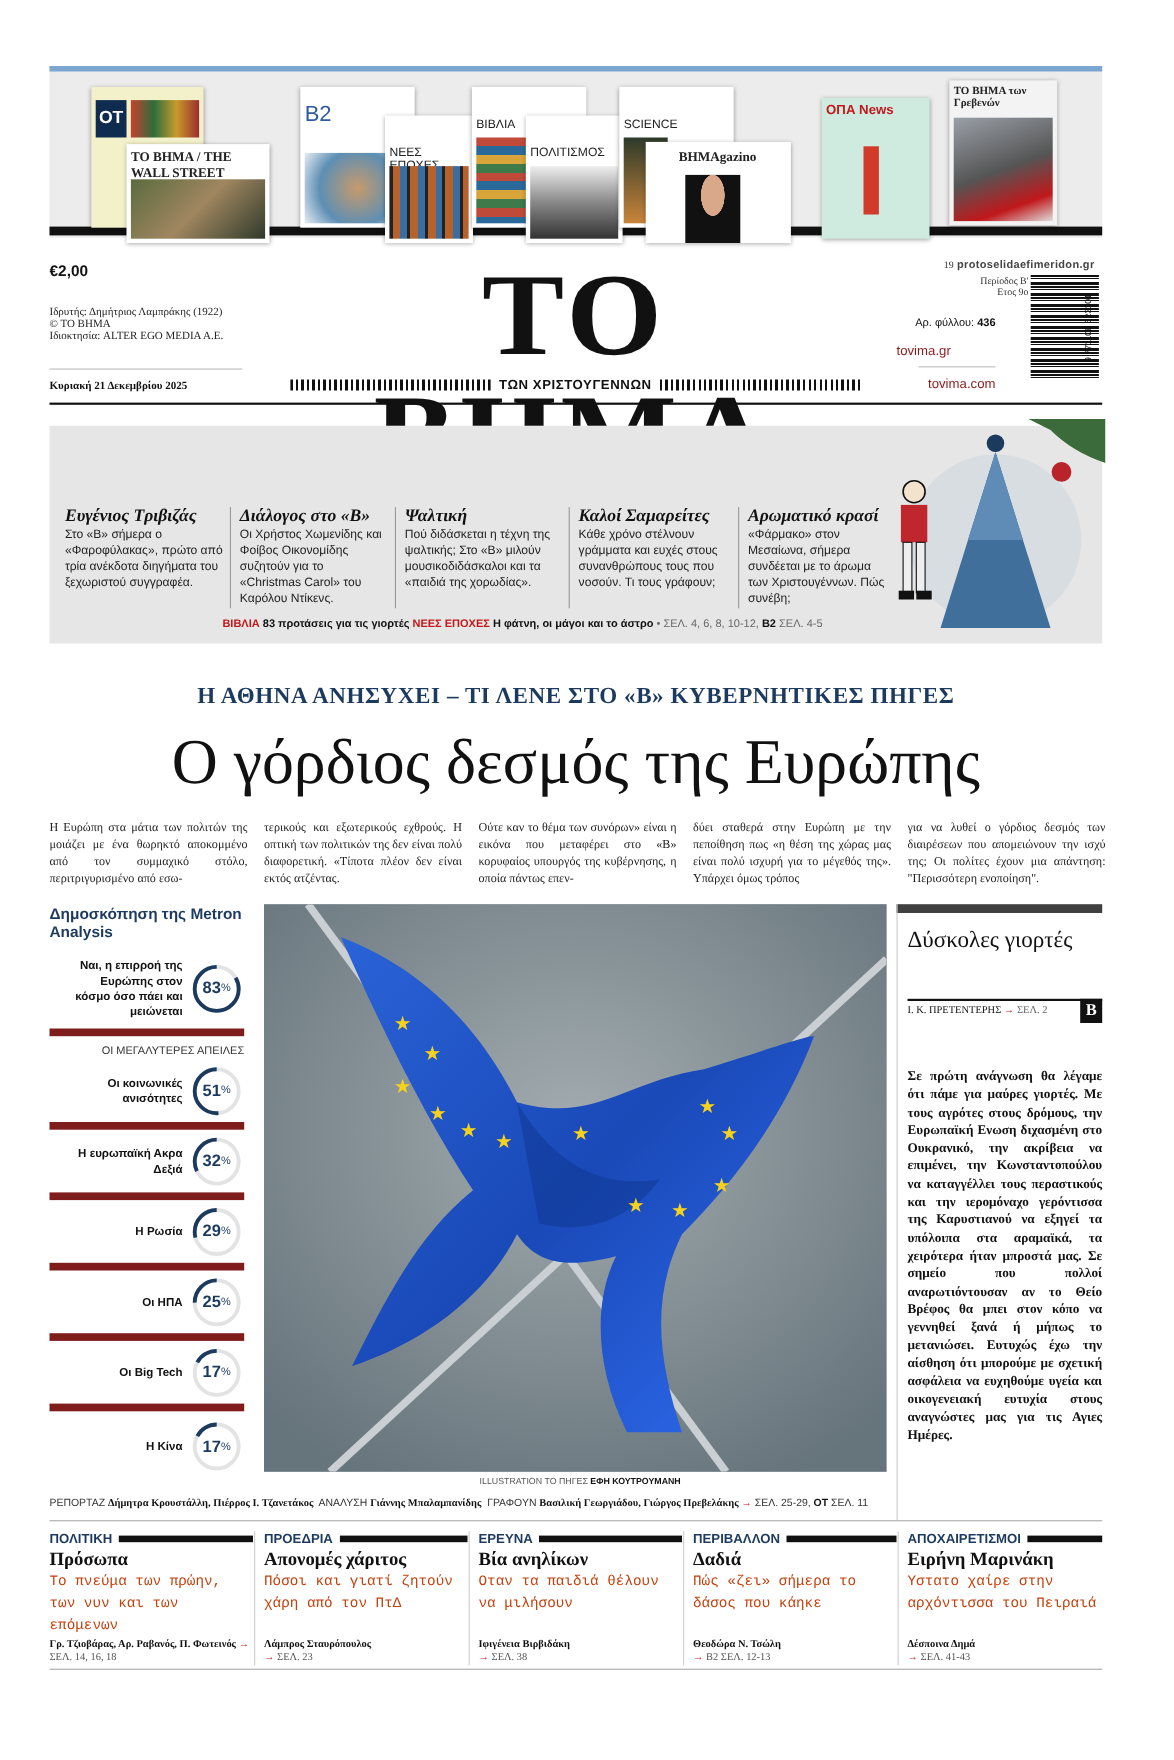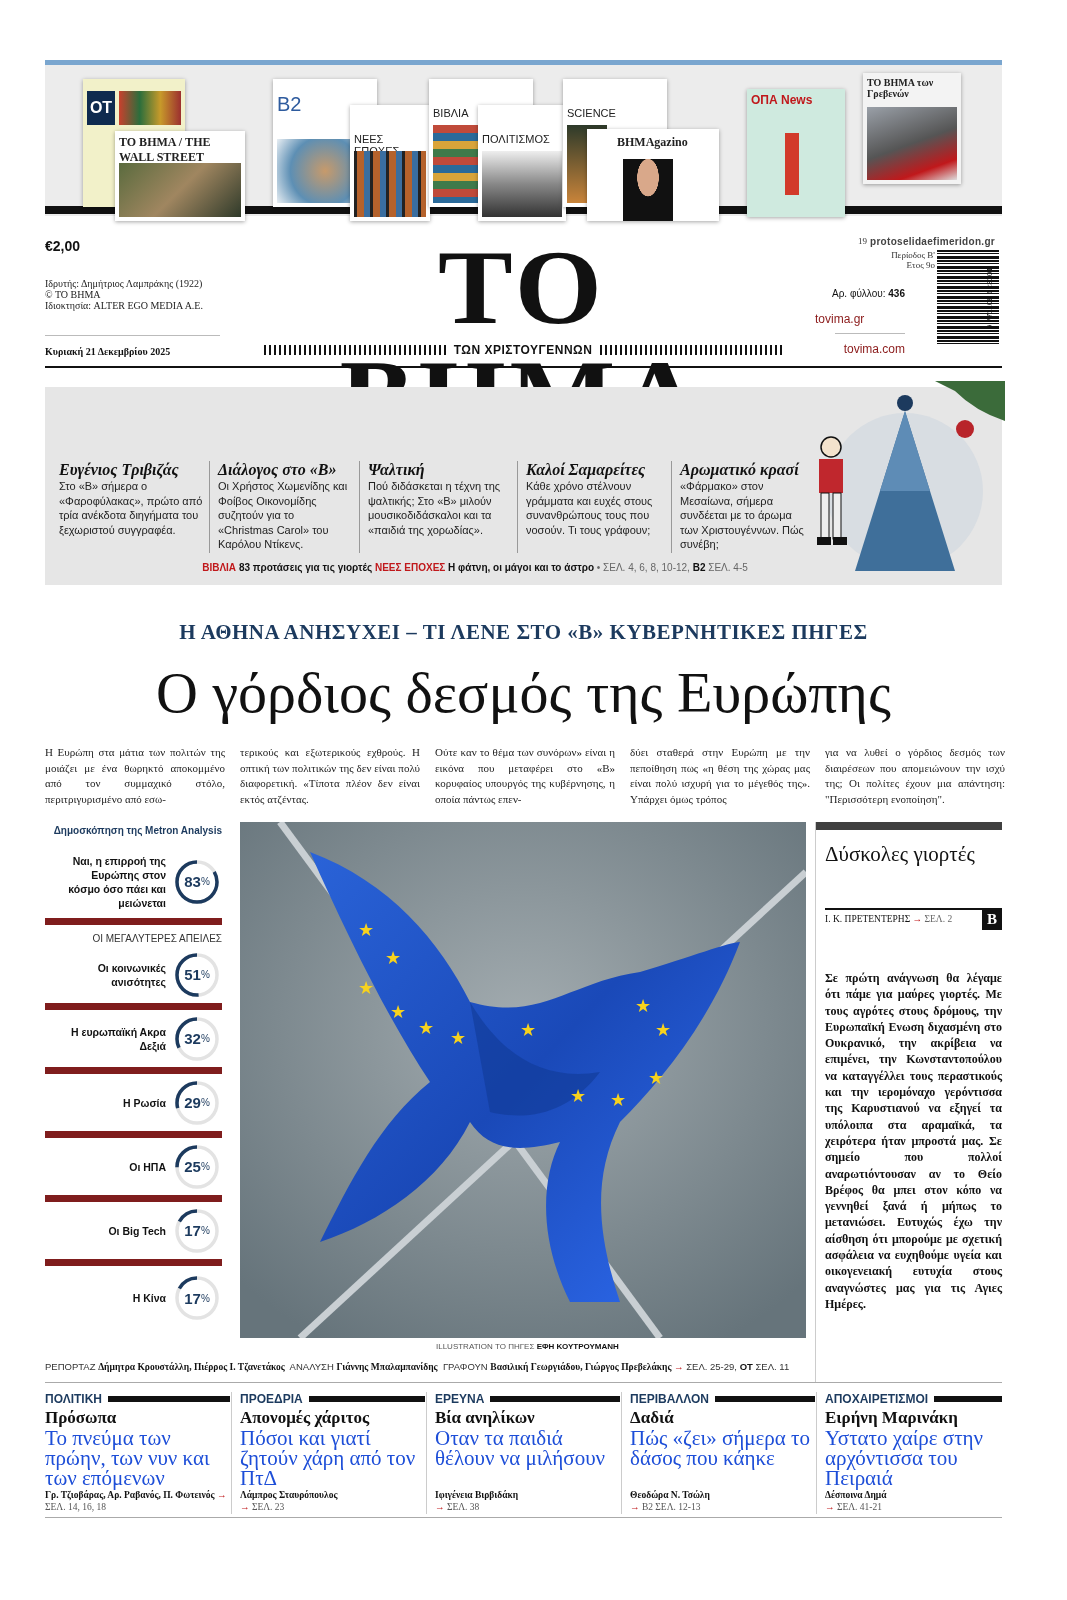--- a/index.html
+++ b/index.html
@@ -40,21 +40,21 @@
 #xmas-foot{left:0;top:175px;width:860px;text-align:center;font-size:10px;font-weight:bold}
 #xmas-foot .red{color:#c0181b}
 #xmas-foot .grey{font-weight:normal;color:#666}
 #xmas-art{left:760px;top:-6px;width:200px;height:208px}
 
 #kicker{left:45px;top:620px;width:957px;text-align:center;font-family:"Liberation Serif",serif;font-weight:bold;font-size:21px;color:#1c3a5e;letter-spacing:.5px}
 #headline{left:45px;top:660px;width:957px;text-align:center;font-family:"Liberation Serif",serif;font-size:58px;line-height:66px;color:#111}
 .lead{position:absolute;top:745px;width:180px;font-family:"Liberation Serif",serif;font-size:11px;line-height:15.5px;color:#222;text-align:justify;height:62px;overflow:hidden}
 
 #poll{left:45px;top:822px;width:177px}
-#poll-title{text-align:right;font-weight:bold;font-size:10px;line-height:17px;color:#1c3a5e}
+#poll-title{text-align:left;font-weight:bold;font-size:14px;line-height:17px;color:#1c3a5e}
 .prow{display:flex;align-items:center;justify-content:flex-end;gap:6px;border-bottom:7px solid #7f1d1d}
 .plabel{text-align:right;font-weight:bold;font-size:10.5px;line-height:14px}
 .ring{width:50px;height:50px;position:relative;flex-shrink:0}
 .ring svg{position:absolute;left:0;top:0}
 .ring span{position:absolute;left:0;top:0;width:50px;height:50px;display:flex;align-items:center;justify-content:center;font-weight:bold;font-size:15px;color:#1c3a5e}
 .ring small{font-size:10px;font-weight:normal}
 #threats{text-align:right;font-size:10px;color:#333;margin:8px 0 2px}
 
 #hero{left:240px;top:822px;width:566px;height:516px;background:#7d8a90;overflow:hidden}
 #credit{left:436px;top:1342px;font-size:8px;color:#555}
@@ -71,21 +71,21 @@
 
 #byline{left:45px;top:1361px;width:760px;font-size:9.5px;color:#333;white-space:nowrap}
 #byline b{font-family:"Liberation Serif",serif;color:#111}
 #byline .arr{color:#c0181b}
 #byline-rule{left:45px;top:1382px;width:957px;height:1px;background:#aaa}
 
 .tz{position:absolute;top:1392px;width:185px;height:122px;padding-left:0}
 .tz .sec{display:flex;align-items:center;gap:6px;font-weight:bold;font-size:12px;color:#1c3a5e}
 .tz .sec i{flex:1;height:6px;background:#111;display:block}
 .tz h4{font-family:"Liberation Serif",serif;font-size:17px;line-height:20px;margin-top:2px}
-.tz p{font-family:Liberation Serif, serif;font-size:21px;line-height:20px;color:#1d4ed8}
+.tz p{font-family:Liberation Mono, monospace;font-size:13px;line-height:20px;color:#c2410c}
 .tz .by{position:absolute;left:0;top:97px;font-family:"Liberation Serif",serif;font-size:9.5px;font-weight:bold;line-height:12px}
 .tz .by .arr{color:#c0181b}
 .tz .by .grey{font-weight:normal;color:#555}
 .vsep{position:absolute;top:1392px;width:1px;height:122px;background:#ccc}
 #bottom-rule{left:45px;top:1517px;width:957px;height:1px;background:#aaa}
 </style>
 </head>
 <body>
 
 <div id="supp" class="abs">
@@ -119,21 +119,21 @@
     <div class="img" style="top:46px;right:60px;background:linear-gradient(180deg,#2d3a2a,#c9843a)"></div>
   </div>
   <div class="mag" style="left:542px;top:64px;width:132px;height:92px">
     <div class="t" style="left:30px;top:6px;font-weight:bold;font-size:12px">ΒΗΜΑgazino</div>
     <div style="position:absolute;left:36px;top:30px;width:50px;height:62px;background:radial-gradient(ellipse at 50% 30%,#d9a88a 0 30%,#111 31%)"></div>
   </div>
   <div class="mag" style="left:702px;top:24px;width:98px;height:128px;background:#cfeadf">
     <div class="t" style="font-weight:bold;font-size:12px;color:#c0181b;font-family:'Liberation Sans',sans-serif">ΟΠΑ News</div>
     <div style="position:absolute;left:38px;top:44px;width:14px;height:62px;background:#d23a2a"></div>
   </div>
-  <div class="mag" style="left:818px;top:8px;width:98px;height:111px;background:#f3f3f3">
+  <div class="mag" style="left:818px;top:8px;width:98px;height:132px;background:#f3f3f3">
     <div class="t" style="font-weight:bold;font-size:10px;width:90px;line-height:11px">ΤΟ ΒΗΜΑ των Γρεβενών</div>
     <div class="img" style="top:34px;background:linear-gradient(160deg,#9aa0a8,#555 50%,#c0181b 80%,#ddd)"></div>
   </div>
 </div>
 
 <div id="price" class="abs">€2,00</div>
 <div id="founder" class="abs">
   <div>Ιδρυτής: Δημήτριος Λαμπράκης (1922)</div>
   <div>© ΤΟ ΒΗΜΑ</div>
   <div>Ιδιοκτησία: ALTER EGO MEDIA A.E.</div>
@@ -423,15 +423,15 @@
   <div class="by"><span>Θεοδώρα Ν. Τσώλη</span><br><span class="arr">→</span> <span class="grey">Β2 ΣΕΛ. 12-13</span></div>
 </div>
 <div class="vsep" style="left:816px"></div>
 <div class="tz" style="left:825px;width:177px">
   <div class="sec">
       <span>ΑΠΟΧΑΙΡΕΤΙΣΜΟΙ</span>
       <i></i>
     </div>
   <h4>Ειρήνη Μαρινάκη</h4>
   <p>Υστατο χαίρε στην αρχόντισσα του Πειραιά</p>
-  <div class="by"><span>Δέσποινα Δημά</span><br><span class="arr">→</span> <span class="grey">ΣΕΛ. 41-21</span></div>
+  <div class="by"><span>Δέσποινα Δημά</span><br><span class="arr">→</span> <span class="grey">ΣΕΛ. 41-43</span></div>
 </div>
 <div id="bottom-rule" class="abs"></div>
 
 </body></html>

